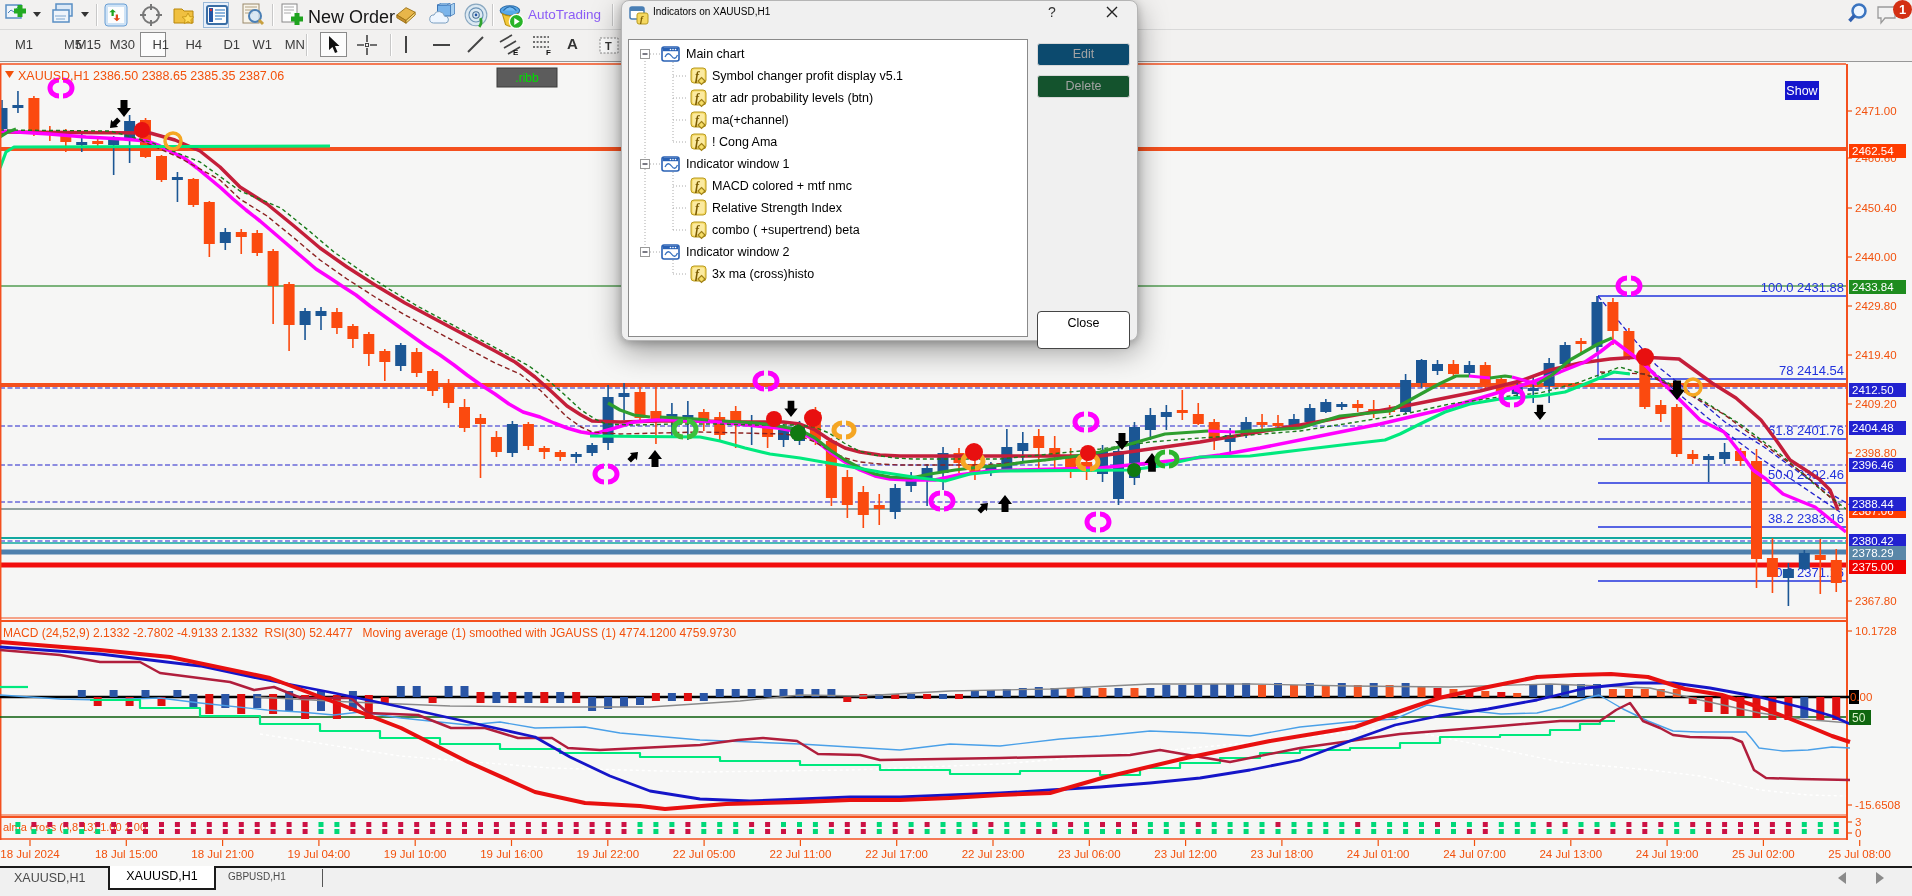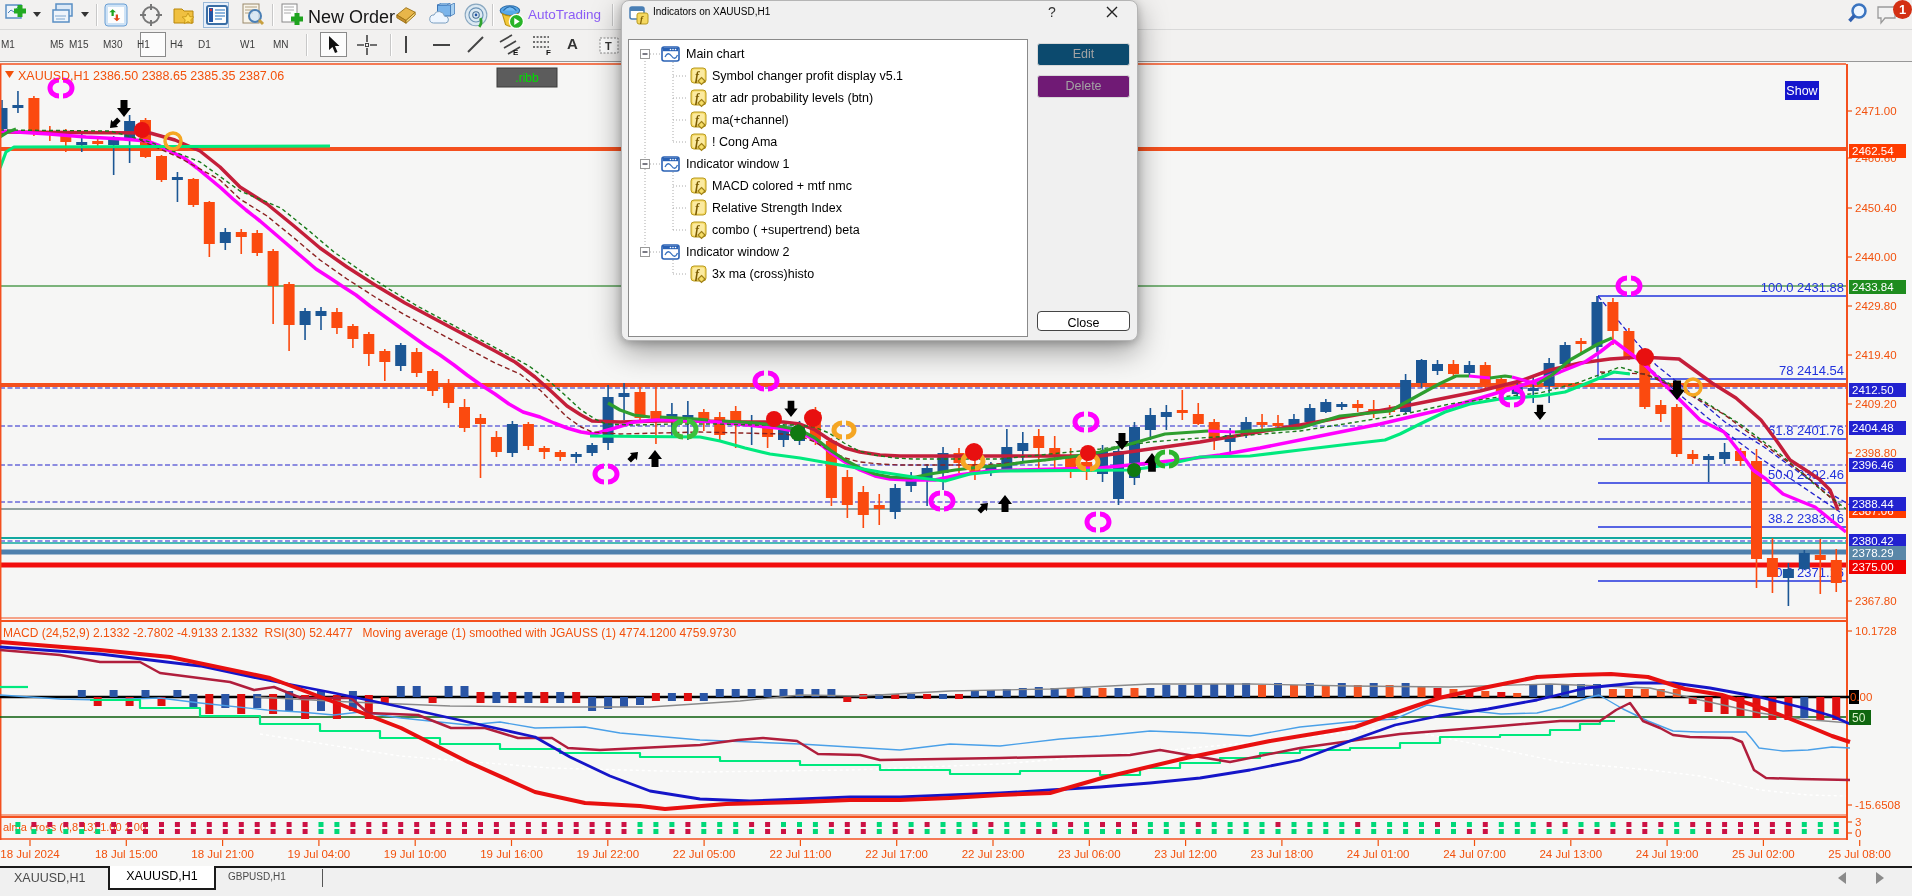--- a/index.html
+++ b/index.html
@@ -1,18 +1,18 @@
 <!DOCTYPE html>
 <html><head><meta charset="utf-8"><style>
 *{margin:0;padding:0;box-sizing:border-box}
 body{width:1912px;height:896px;font-family:"Liberation Sans",sans-serif;background:#f0f0f0;overflow:hidden;position:relative}
 .abs{position:absolute}
 .tbsep{position:absolute;top:4px;width:1px;height:22px;background:#c8c8c8;box-shadow:1px 0 0 #fff}
 .tbsep2{position:absolute;top:34px;width:1px;height:22px;background:#c8c8c8;box-shadow:1px 0 0 #fff}
-.tf{position:absolute;top:33px;height:24px;line-height:24px;color:#3c3c3c;font-size:10px;text-align:left}
+.tf{position:absolute;top:33px;height:24px;line-height:24px;color:#3c3c3c;font-size:13px;text-align:right}
 </style></head><body>
 <div class="abs" style="left:0;top:0;width:1912px;height:62px;background:#f2f1f0;border-bottom:1px solid #979797"></div>
 <div class="abs" style="left:0;top:29px;width:1912px;height:1px;background:#d9d9d9"></div>
 <svg class="abs" style="left:5px;top:3px" width="24" height="24" viewBox="0 0 24 24">
     <rect x="1" y="2" width="15" height="13" fill="#eef4fb" stroke="#5a8fc4" stroke-width="1.5"></rect>
     <path d="M3 10 l3 -3 l3 2 l4 -5" stroke="#4a7fb5" fill="none"></path>
     <path d="M9 8 h12 M15 2 v12" stroke="#22aa22" stroke-width="5"></path>
   </svg>
 <div class="abs" style="left:33px;top:12px;width:0;height:0;border-left:4px solid transparent;border-right:4px solid transparent;border-top:5px solid #333"></div>
 <svg class="abs" style="left:52px;top:3px" width="24" height="24" viewBox="0 0 24 24">
@@ -91,21 +91,21 @@
     <path d="M2 3 h17 v11 h-10 l-4 5 0 -5 h-3 z" fill="#f2f2f2" stroke="#9a9a9a" stroke-width="1.3"></path>
   </svg>
 <div class="abs" style="left:1893px;top:0px;width:19px;height:19px;border-radius:50%;background:#d32f12;color:#fff;font-size:13px;font-weight:bold;text-align:center;line-height:19px">1</div>
 <div class="tf" style="left:1px;width:32px">M1</div>
 <div class="tf" style="left:50px;width:32px">M5</div>
 <div class="tf" style="left:69px;width:32px">M15</div>
 <div class="tf" style="left:103px;width:32px">M30</div>
 <div class="abs" style="left:140px;top:32px;width:26px;height:25px;background:#fcfcfc;border:1px solid #8a8a8a"></div>
 <div class="tf" style="left:137px;width:32px">H1</div>
 <div class="tf" style="left:170px;width:32px">H4</div>
-<div class="tf" style="left:198px;width:32px">D1</div>
+<div class="tf" style="left:208px;width:32px">D1</div>
 <div class="tf" style="left:240px;width:32px">W1</div>
 <div class="tf" style="left:273px;width:32px">MN</div>
 <div class="tbsep2" style="left:306px"></div>
 <div class="abs" style="left:320px;top:32px;width:27px;height:25px;background:#fcfcfc;border:1px solid #8a8a8a"></div>
 <svg class="abs" style="left:325px;top:35px" width="18" height="19" viewBox="0 0 18 19">
     <path d="M4 1 L4 15 L7.5 12 L10 18 L12.5 17 L10 11 L14.5 11 Z" fill="#111"></path>
   </svg>
 <svg class="abs" style="left:356px;top:34px" width="22" height="22" viewBox="0 0 22 22">
     <path d="M11 1 v7 M11 14 v7 M1 11 h7 M14 11 h7" stroke="#444" stroke-width="1.6"></path>
     <rect x="9.5" y="9.5" width="3" height="3" fill="none" stroke="#444" stroke-width="1"></rect>
@@ -1042,15 +1042,15 @@
       <path d="M672 273 h14" stroke="#aaa" stroke-width="1" stroke-dasharray="1 2" fill="none"></path>
       <g transform="translate(690,265)">
         <rect x="0" y="0" width="15" height="15" rx="3" fill="#f5d860" stroke="#b89a20"></rect>
         <rect x="1.5" y="1.5" width="12" height="12" rx="2" fill="#fbeaa0" stroke="none"></rect>
         <text x="4" y="12" font-size="12" font-style="italic" font-weight="bold" fill="#7a5a00" font-family="Liberation Serif">f</text>
         <path d="M10.5 9.5 l3.5 3.5 -3.5 3.5 -3.5 -3.5 z" fill="#f5dd66" stroke="#a08018" stroke-width="1.2"></path>
       </g>
       <text x="711" y="277" font-size="12.5" fill="#000" font-family="Liberation Sans">3x ma (cross)histo</text>
     </svg>
  <div class="abs" style="left:415px;top:42px;width:93px;height:23px;background:#0c4a6e;border:1px solid #d9d9d9;border-radius:3px;text-align:center;font-size:12.5px;color:#a3a3a3;padding-top:3px">Edit</div>
- <div class="abs" style="left:415px;top:74px;width:93px;height:23px;background:#701a75;border:1px solid #d9d9d9;border-radius:3px;text-align:center;font-size:12.5px;color:#a3a3a3;padding-top:3px">Delete</div>
- <div class="abs" style="left:415px;top:310px;width:93px;height:20px;background:#fff;border:1px solid #454545;border-radius:4px;text-align:center;font-size:12.5px;color:#000;padding-top:4px">Close</div>
+ <div class="abs" style="left:415px;top:74px;width:93px;height:23px;background:#14532d;border:1px solid #d9d9d9;border-radius:3px;text-align:center;font-size:12.5px;color:#a3a3a3;padding-top:3px">Delete</div>
+ <div class="abs" style="left:415px;top:310px;width:93px;height:38px;background:#fff;border:1px solid #454545;border-radius:4px;text-align:center;font-size:12.5px;color:#000;padding-top:4px">Close</div>
 </div>
 
 </body></html>

